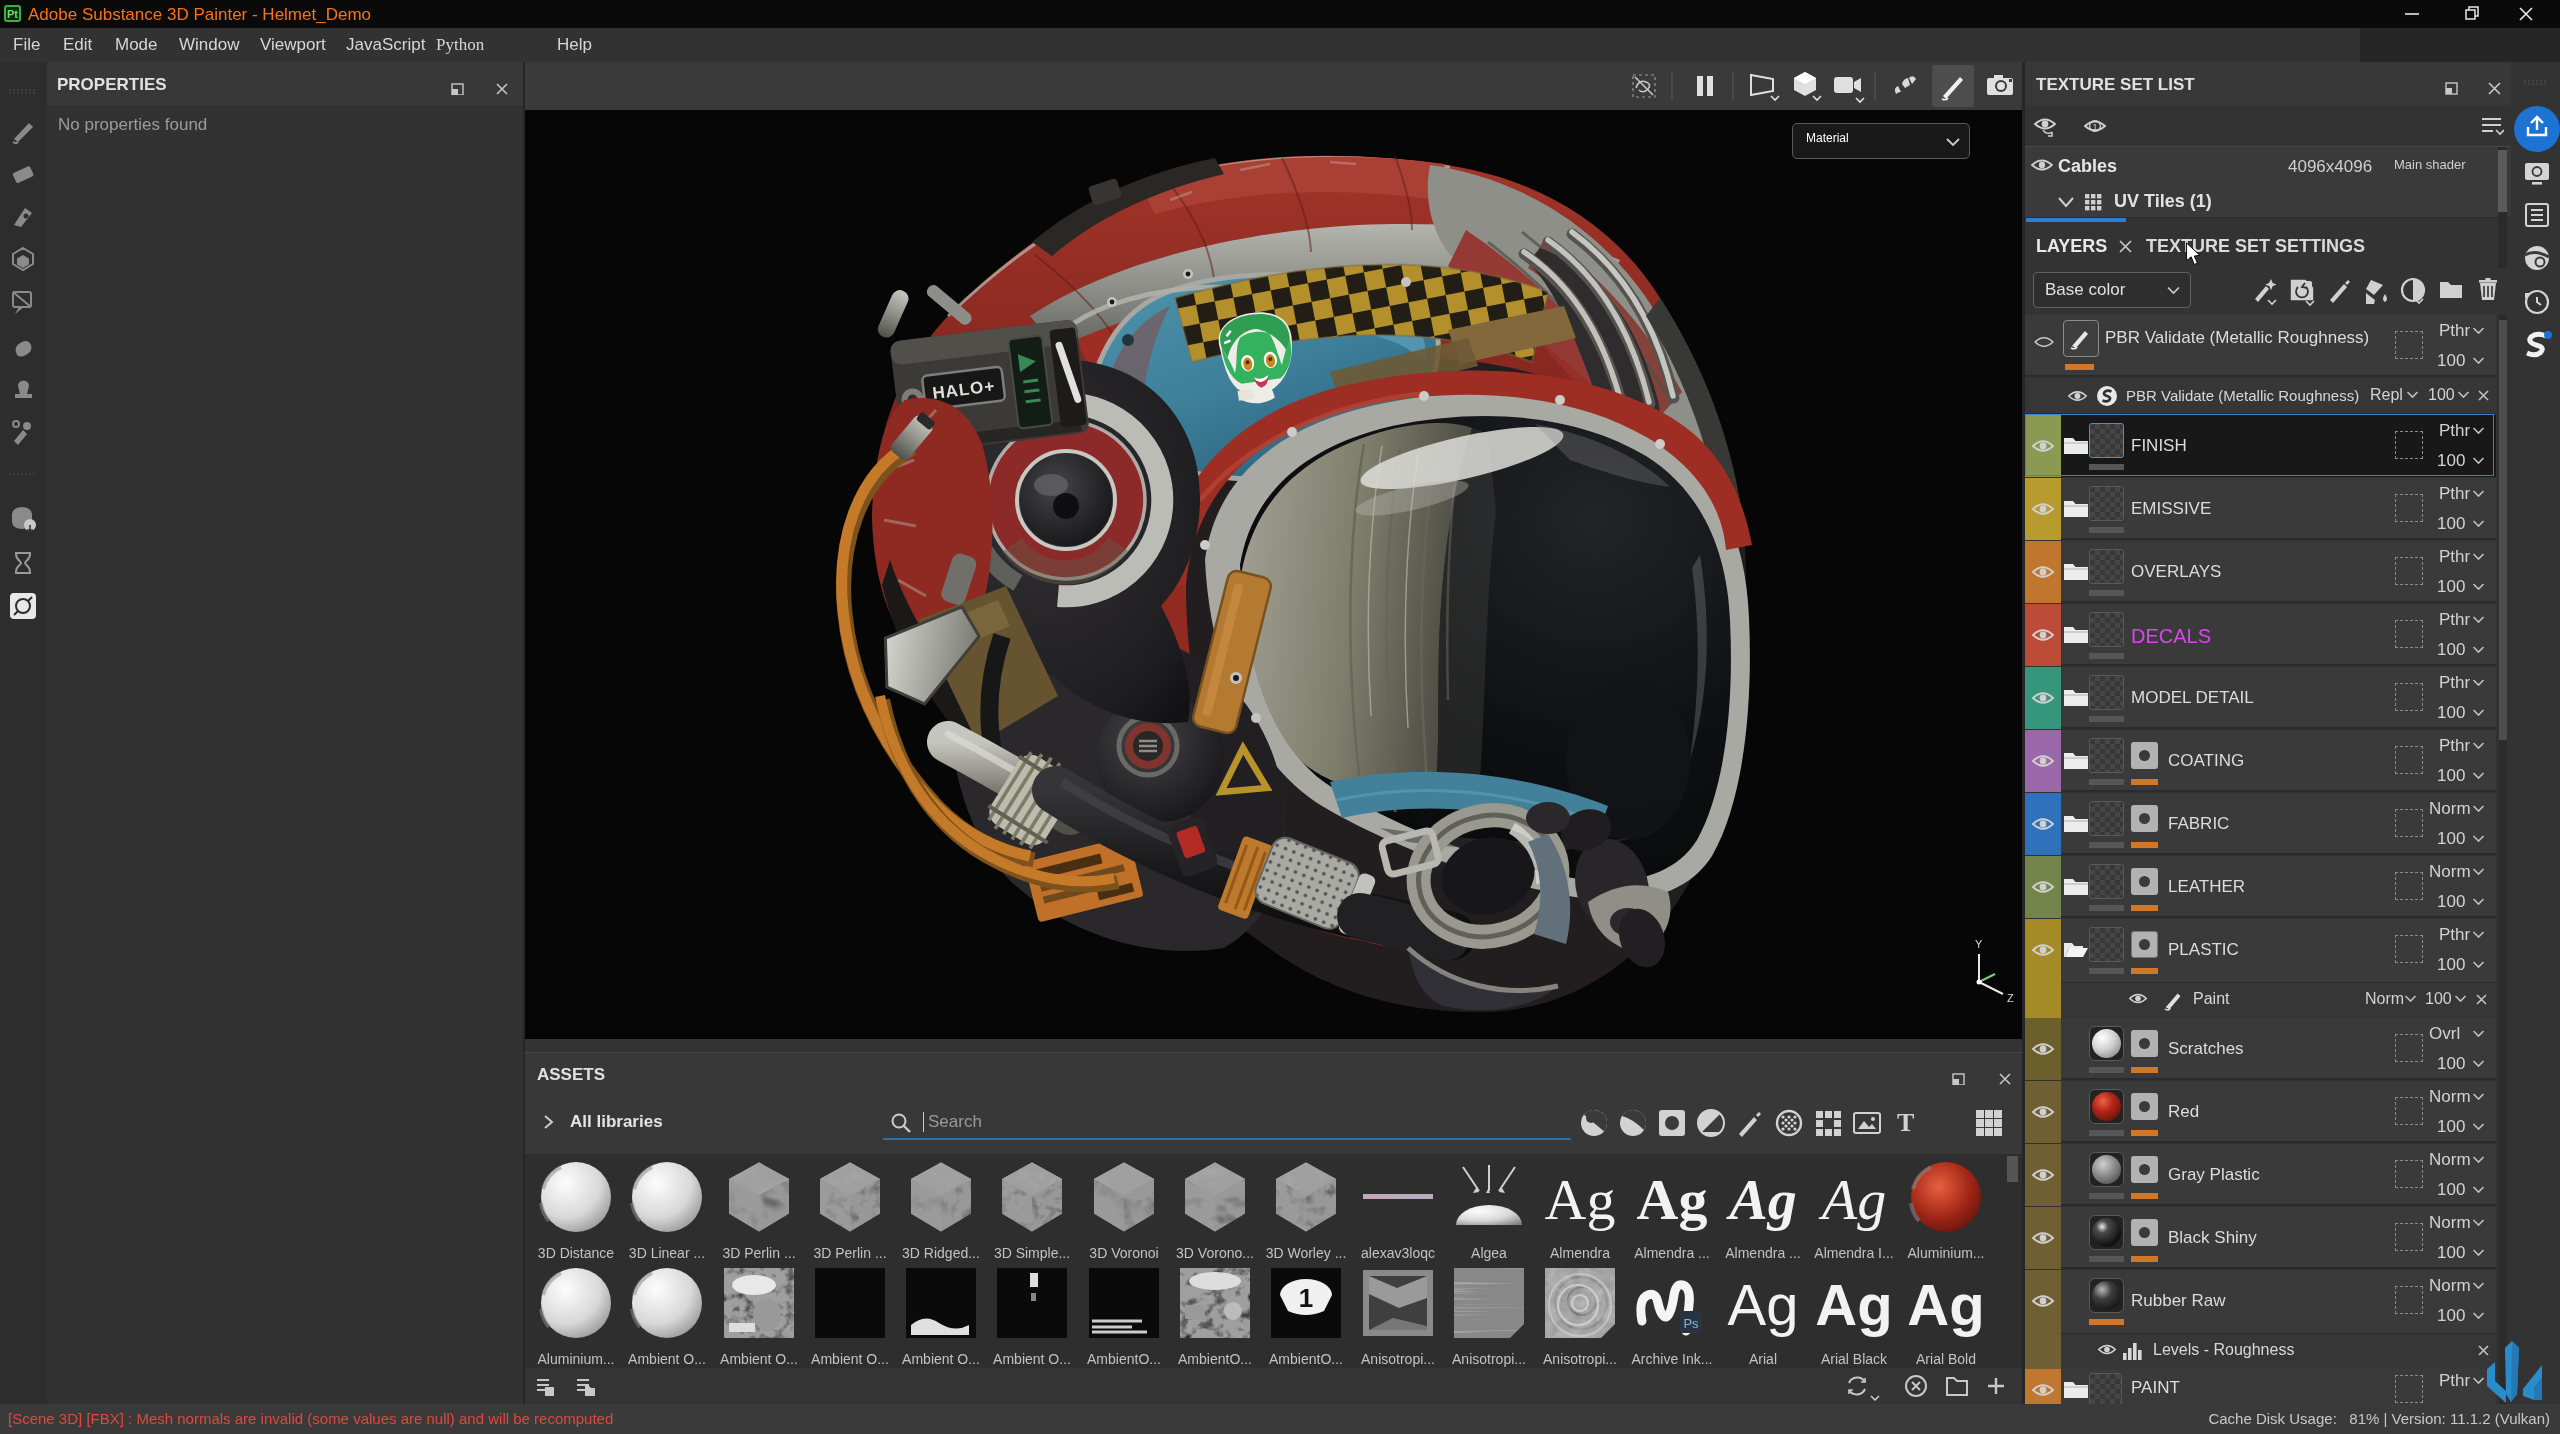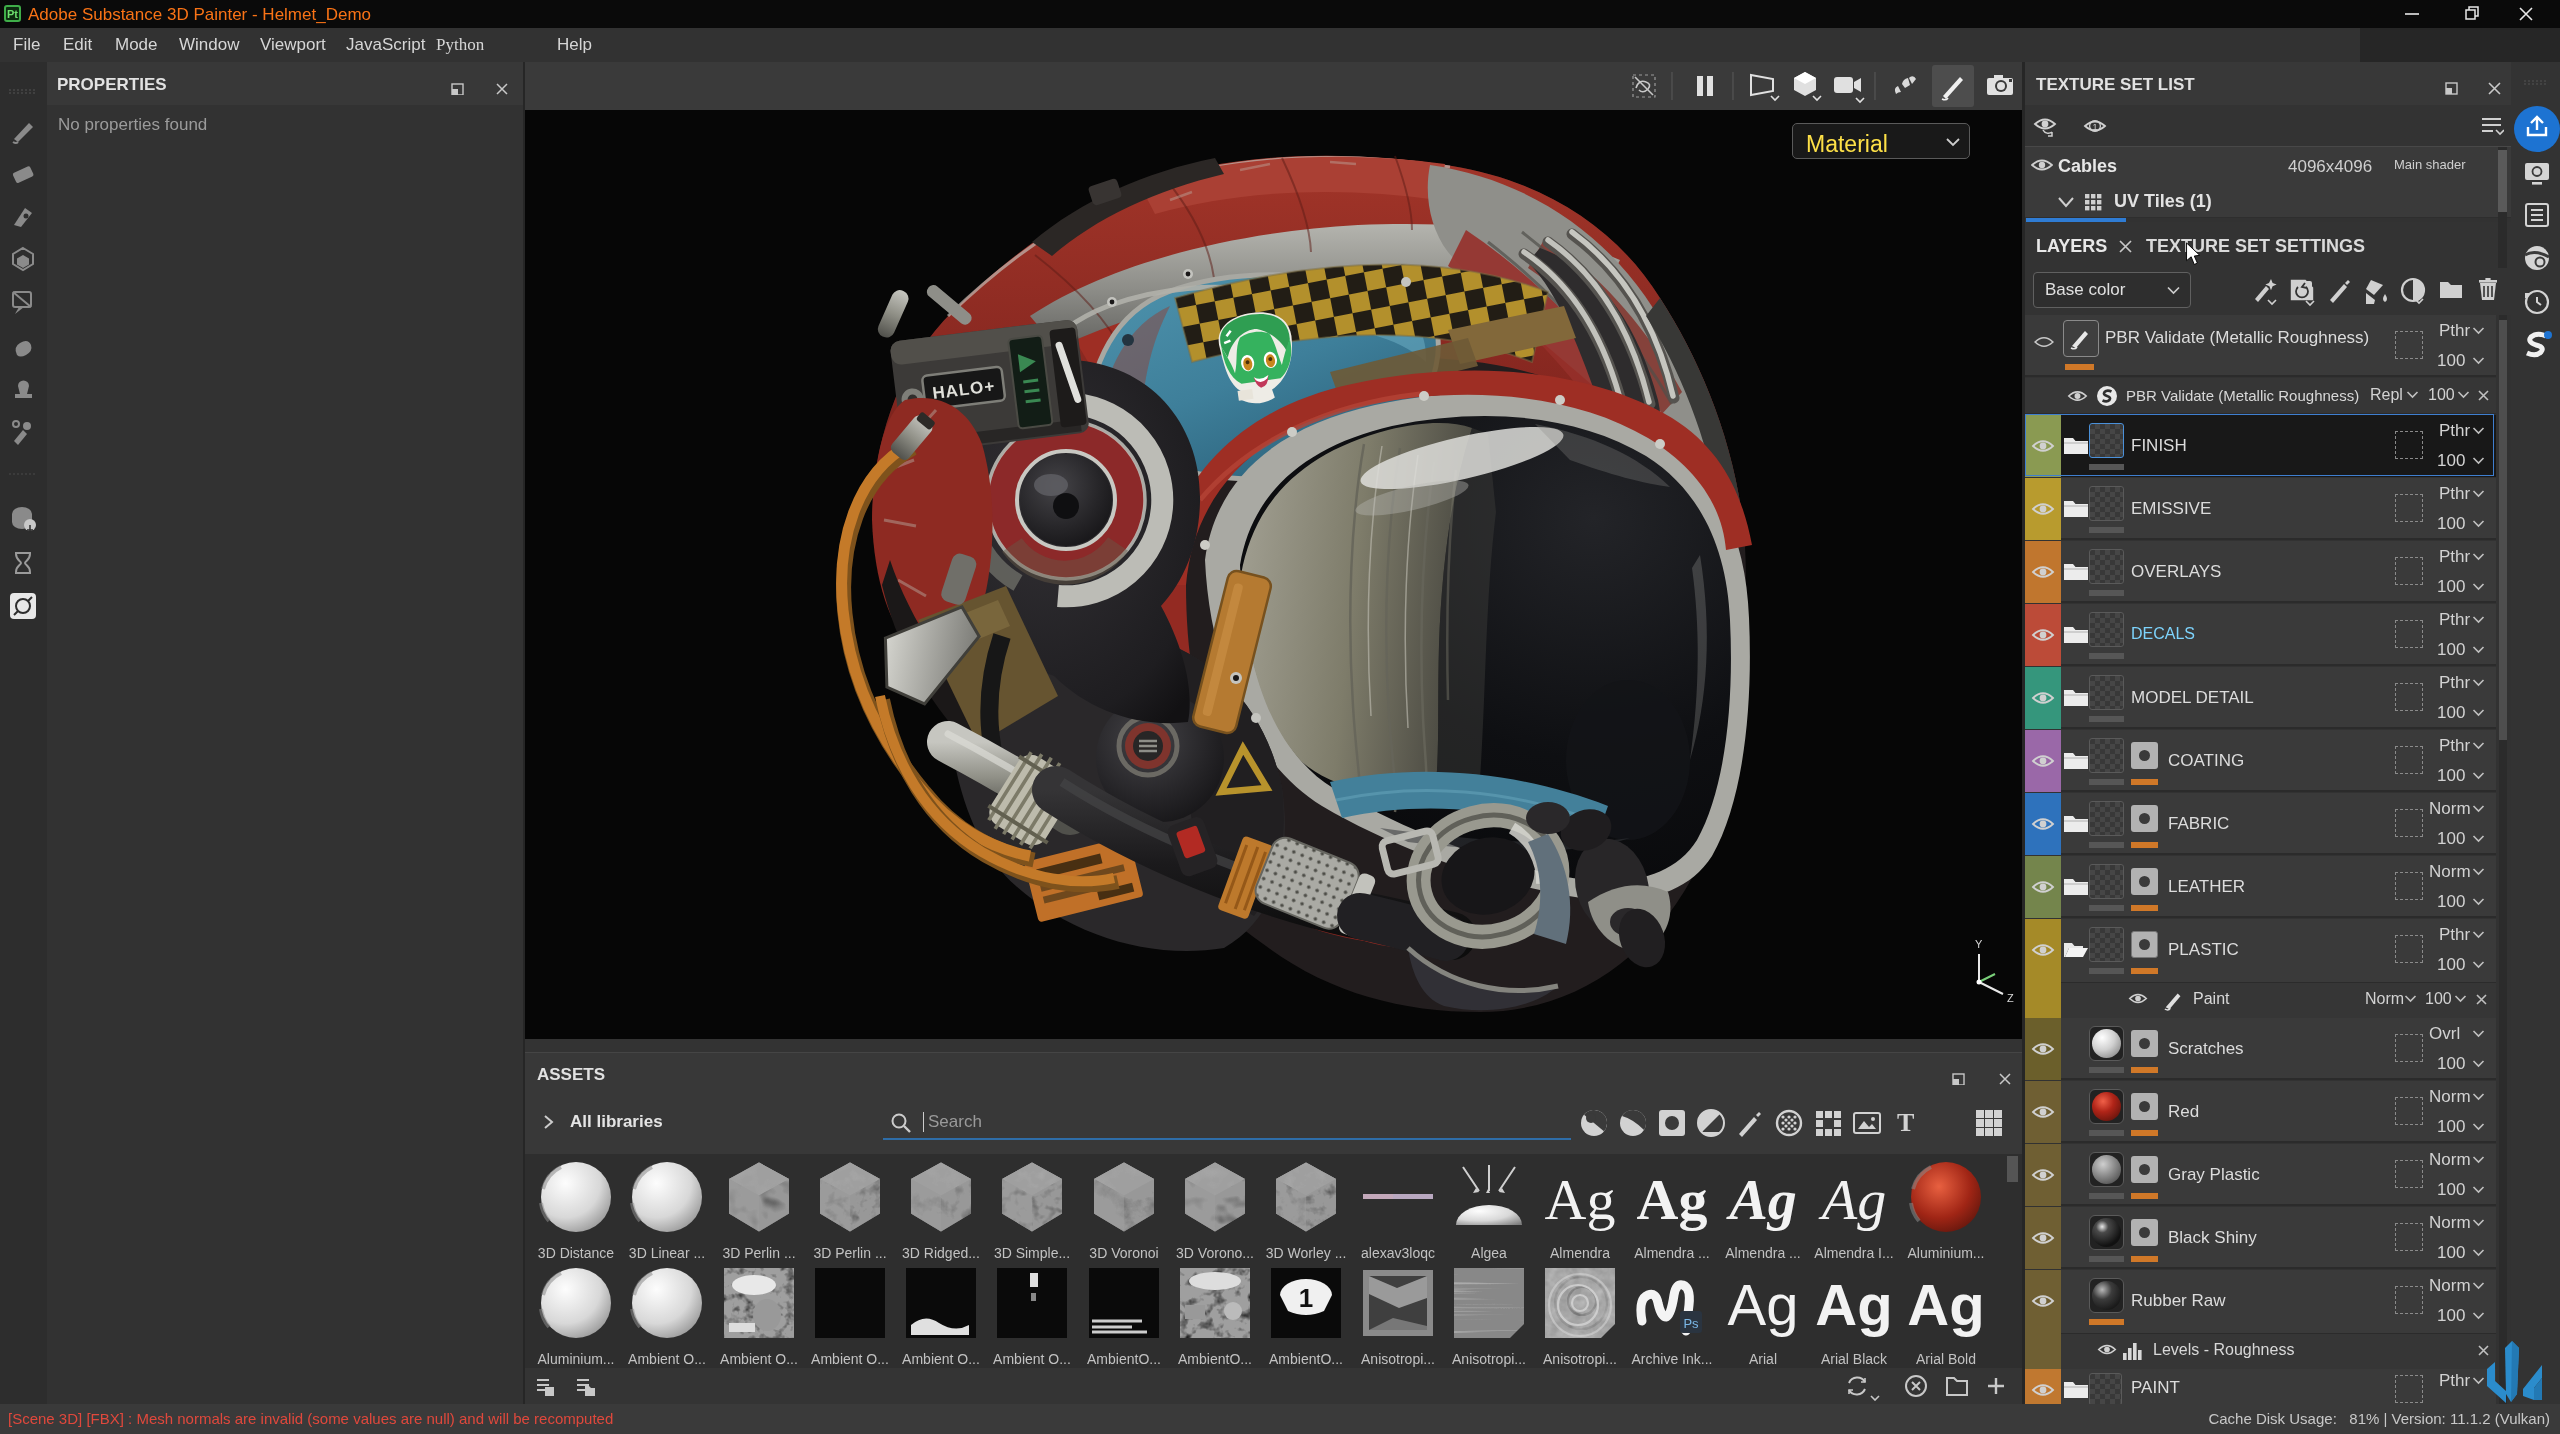--- a/index.html
+++ b/index.html
@@ -500,21 +500,21 @@
             <circle cx="1406" cy="282" r="5"></circle>
           </g>
 <g fill="#1a1818">
             <circle cx="1112" cy="302" r="2.4"></circle>
             <circle cx="1188" cy="274" r="2.4"></circle>
             <circle cx="1236" cy="678" r="3"></circle>
           </g>
 </svg>
 
       <div class="abs" style="left:1267px;top:13px;width:178px;height:36px;background:#191919;border:1.5px solid #5a5a5a;border-radius:5px;">
-        <div class="abs" style="left:13px;top:7px;font-size:23px;color:#fde047;">Material</div>
+        <div class="abs" style="left:13px;top:7px;font-size:12px;color:#ffffff;">Material</div>
         <svg class="abs" style="left:152px;top:13px;" width="16" height="10" viewBox="0 0 16 10">
             <path d="M2 2 l6 6 l6 -6" stroke="#cccccc" stroke-width="1.8" fill="none"></path>
           </svg>
       </div>
 
       <svg class="abs" style="left:1440px;top:828px;" width="56" height="80" viewBox="0 0 56 80" fill="none">
         <path d="M14 44 V16 M14 44 L38 56" stroke="#e8e8e8" stroke-width="2"></path>
         <path d="M14 44 L30 36" stroke="#7ad07a" stroke-width="2"></path>
         <text x="10" y="10" fill="#d8d8d8" font-size="11">Y</text>
         <text x="42" y="64" fill="#d8d8d8" font-size="11">Z</text>
@@ -1093,21 +1093,21 @@
 <svg class="abs" style="left:6px;top:564px;" width="24" height="18" viewBox="0 0 24 18" fill="none">
         <path d="M2 9 q10 -9.5 20 0 q-10 9.5 -20 0 Z" stroke="#d0d0d0" stroke-width="1.8"></path>
         <circle cx="12" cy="9" r="3.4" fill="#d0d0d0"></circle>
       </svg>
 <svg class="abs" style="left:38px;top:562px;" width="26" height="20" viewBox="0 0 26 20">
         <path d="M1 3 h9 l2.5 3 H25 v13 H1 Z" fill="#ececec"></path>
         <path d="M1 8 h24" stroke="#b0b0b0" stroke-width="1"></path>
       </svg>
 <div class="abs" style="left:64px;top:550px;width:35px;height:35px;border:1.5px solid #5a5a5a;border-radius:3px;background:repeating-conic-gradient(#464646 0% 25%, #383838 0% 50%) 0 0/10px 10px;"></div>
 <div class="abs" style="left:64px;top:591px;width:35px;height:6px;background:#565656;"></div>
-<div class="abs" style="left:106px;top:563px;font-size:16px;color:#7dd3fc;">DECALS</div>
+<div class="abs" style="left:106px;top:563px;font-size:20px;color:#d946ef;">DECALS</div>
 <div class="abs" style="left:370px;top:558px;width:28px;height:28px;border:1.5px dashed #8a8a8a;"></div>
 <div class="abs" style="left:414px;top:548px;font-size:17px;color:#d2d2d2;">Pthr</div>
 <svg class="abs" style="left:447px;top:554px;" width="13" height="8" viewBox="0 0 13 8">
         <path d="M1.5 1 l5 5 l5 -5" stroke="#c0c0c0" stroke-width="1.6" fill="none"></path>
       </svg>
 <div class="abs" style="left:412px;top:578px;font-size:17px;color:#d2d2d2;">100</div>
 <svg class="abs" style="left:447px;top:584px;" width="13" height="8" viewBox="0 0 13 8">
         <path d="M1.5 1 l5 5 l5 -5" stroke="#c0c0c0" stroke-width="1.6" fill="none"></path>
       </svg>
 <div class="abs" style="left:0;top:605px;width:471px;height:62px;background:#3a3a3a;border-bottom:2px solid #2b2b2b;"></div>

